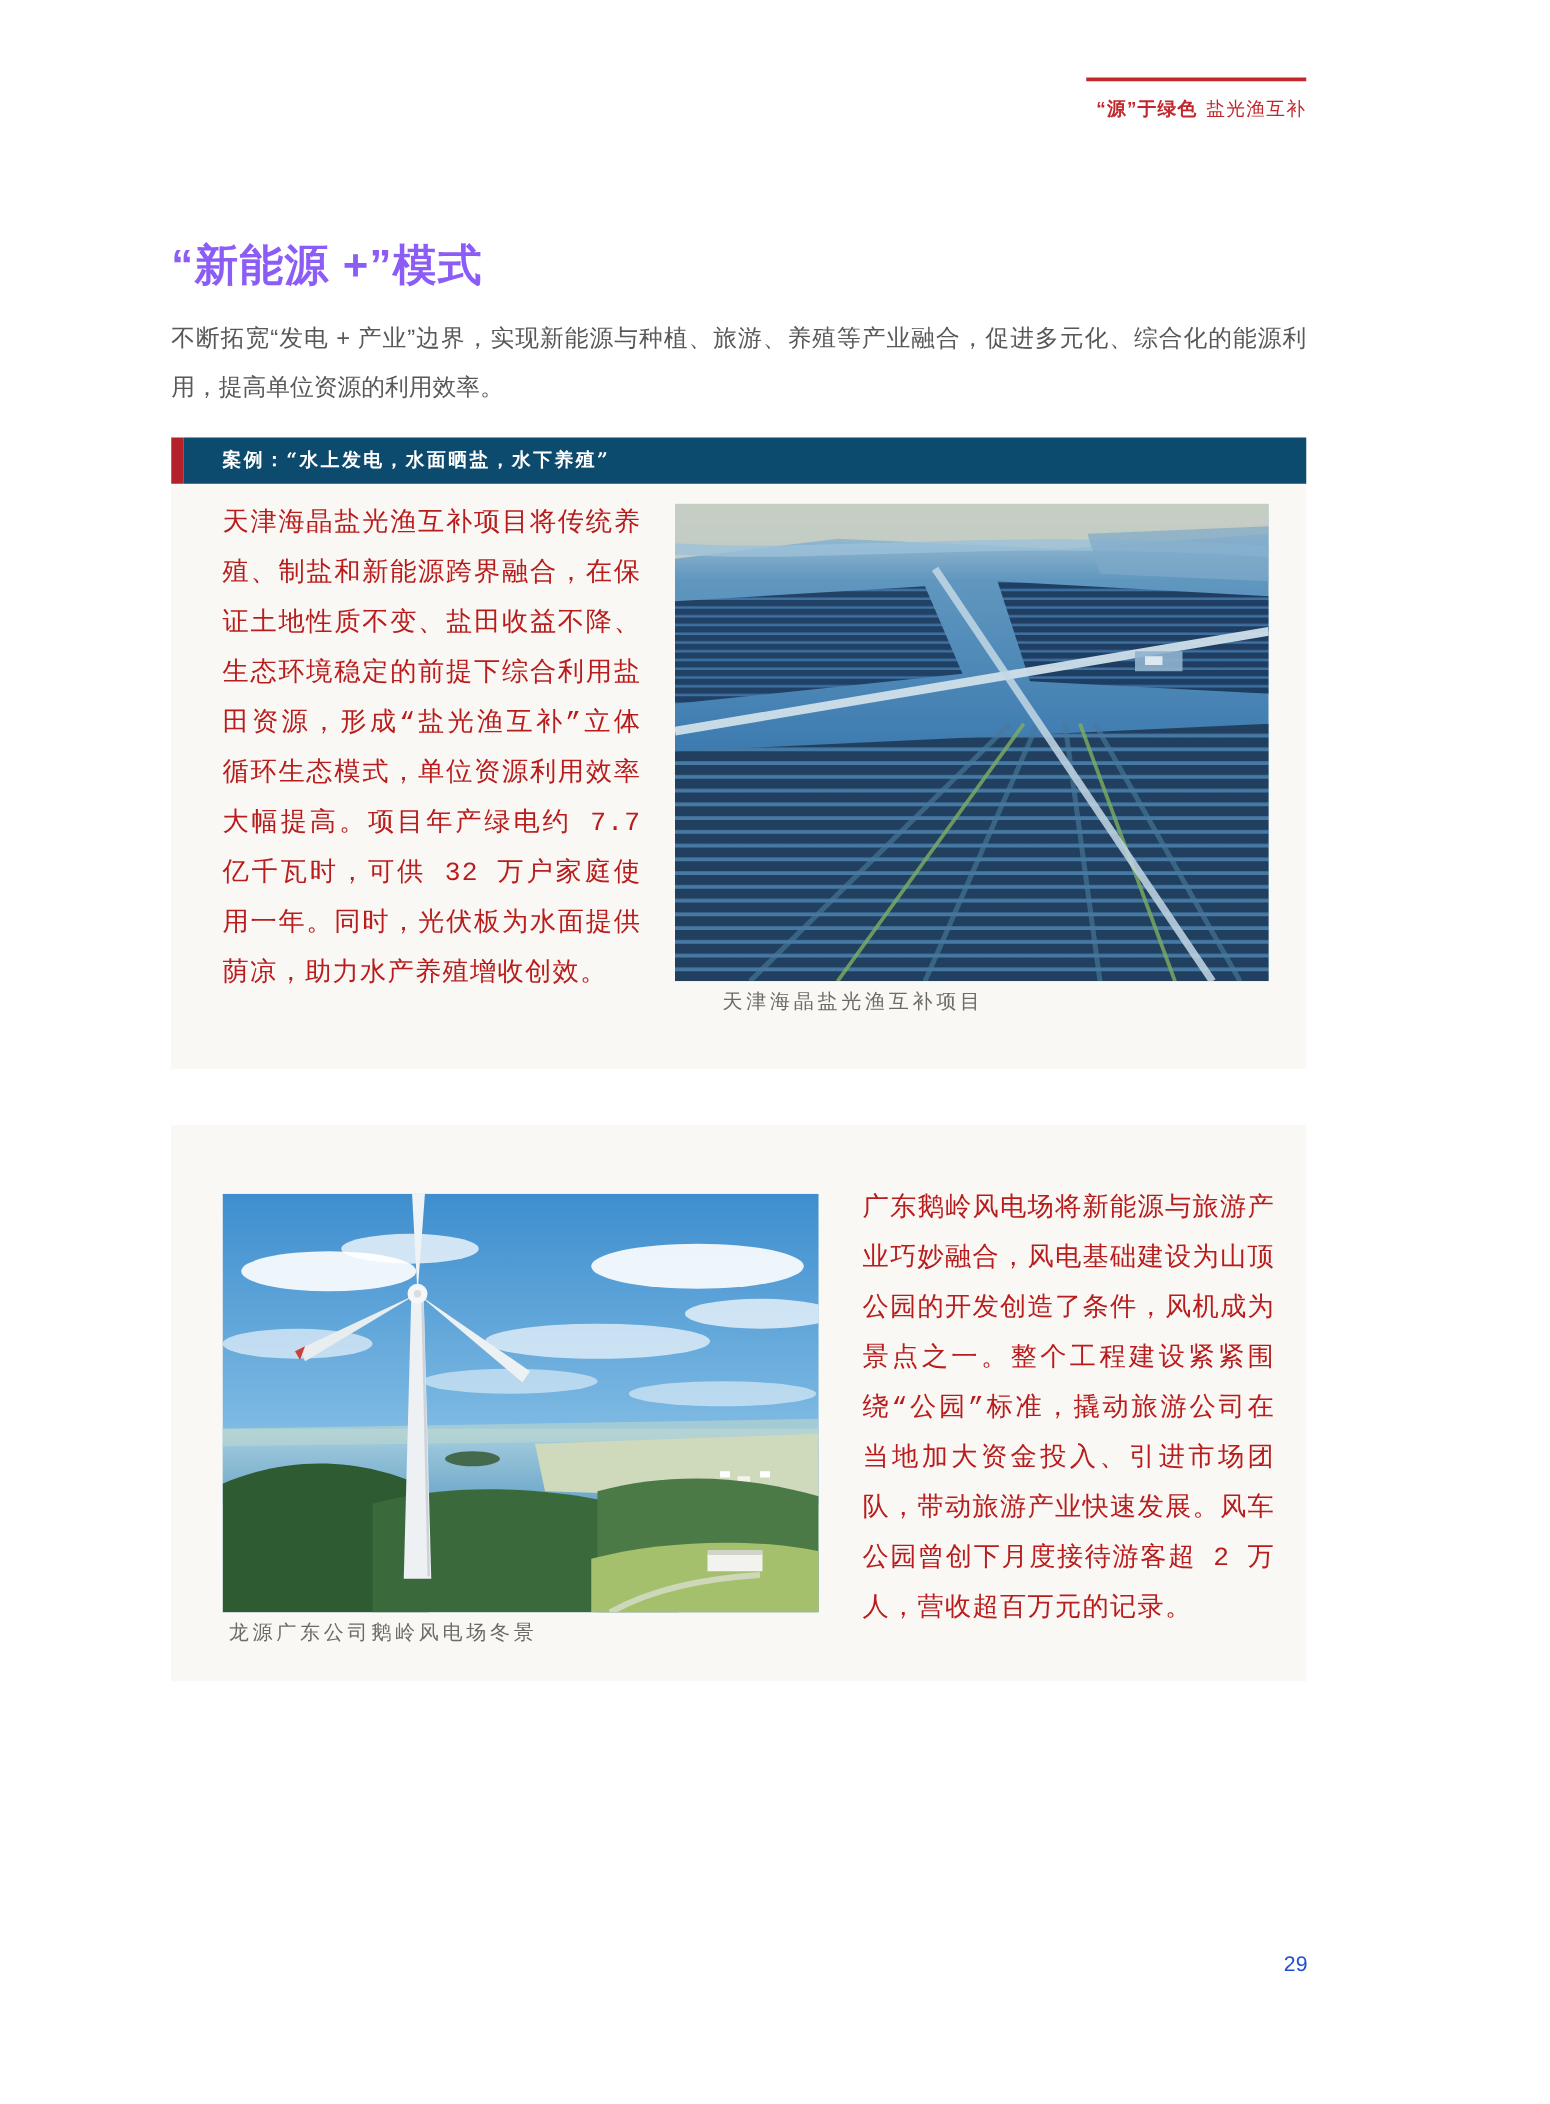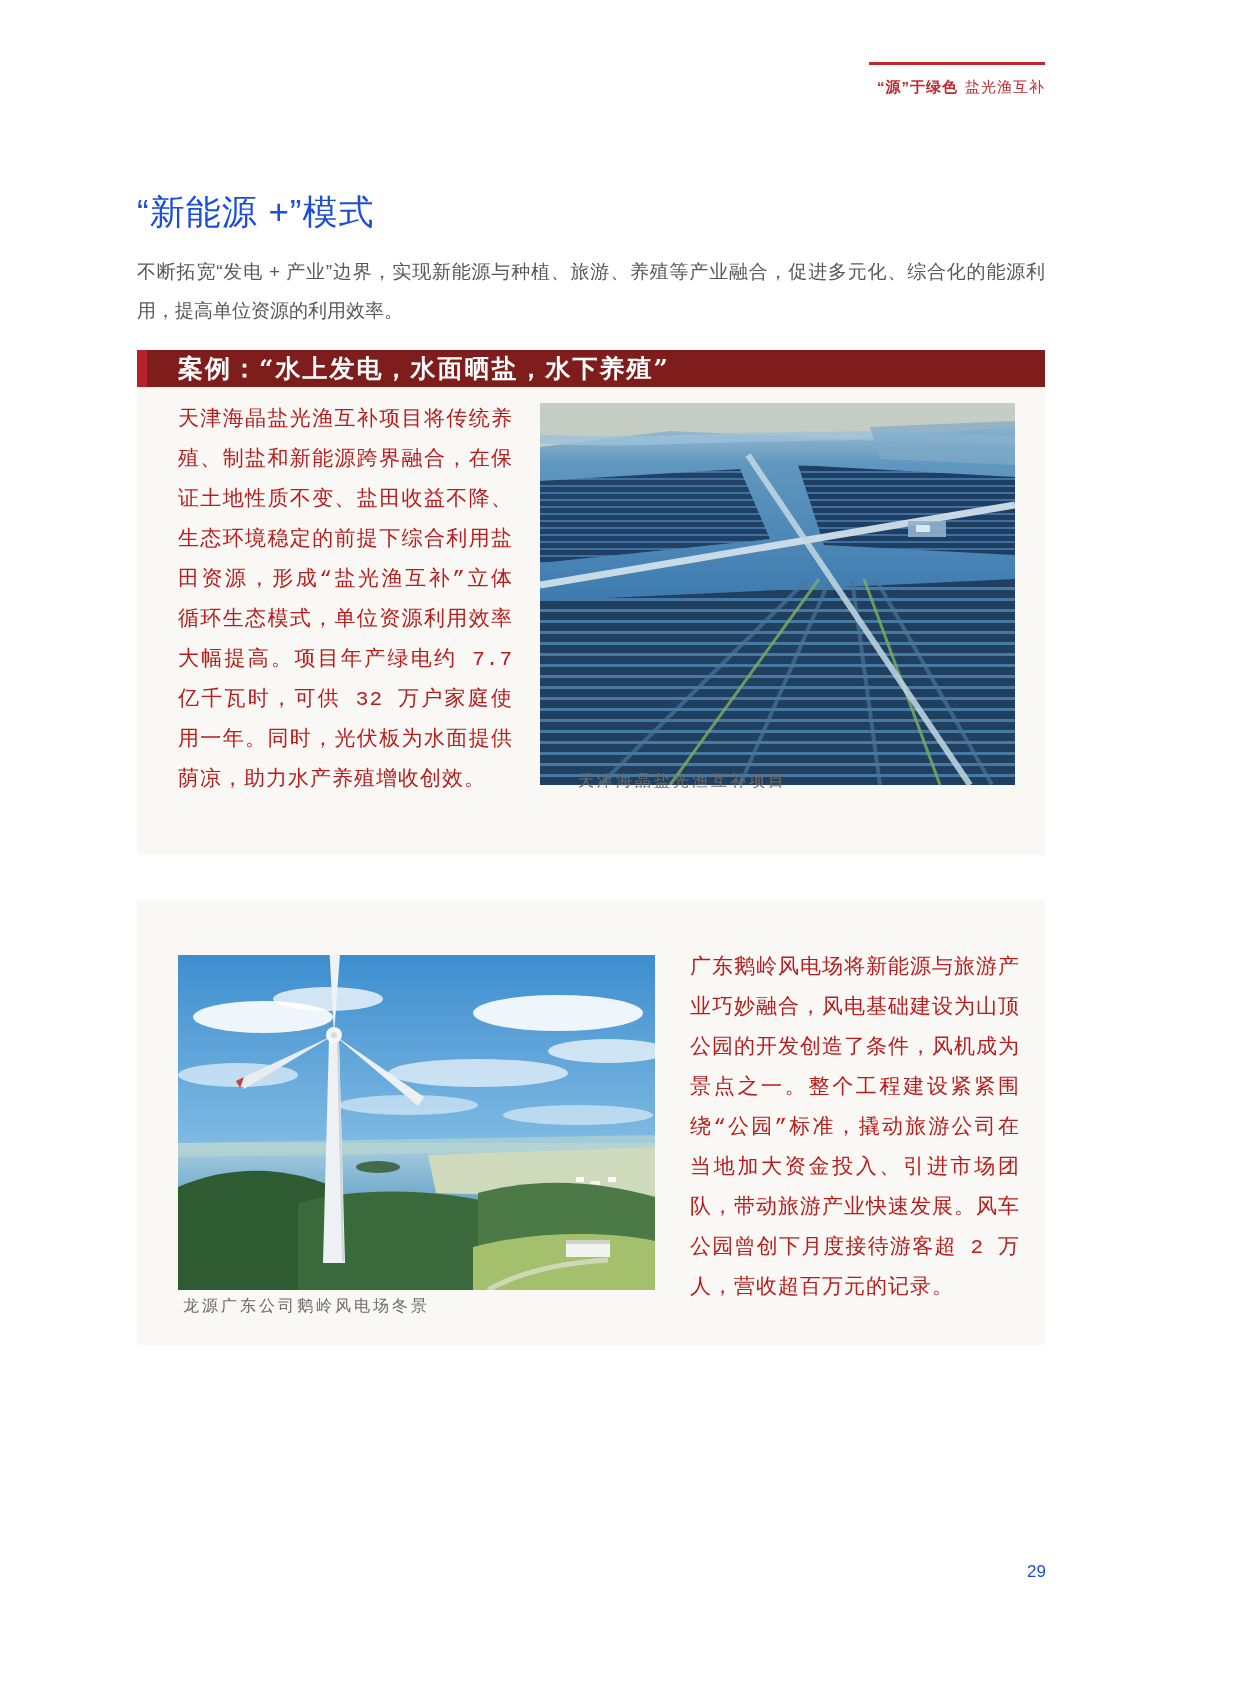--- a/index.html
+++ b/index.html
@@ -16,58 +16,58 @@
 
   
   .tagline { position: absolute; top: 62px; right: 195px; width: 320px; text-align: right; }
   .tagline-line { margin-left: auto; width: 176px; height: 3px; background: #c1272d; }
   .tagline-text { margin-top: 13px; font-size: 15px; color: #c1272d; letter-spacing: 1px; white-space: nowrap; }
   .tagline-text .bold { font-weight: bold; margin-right: 7px; }
 
   
   .page-title {
     position: absolute; left: 137px; top: 189px;
-    font-size: 35px; font-weight: normal; color: #1d4ed8; letter-spacing: 1px;
+    font-size: 35px; font-weight: bold; color: #8b5cf6; letter-spacing: 1px;
   }
   .intro {
     position: absolute; left: 137px; top: 252px; width: 908px;
     font-size: 19px; line-height: 39px; color: #595757; text-align: justify;
   }
 
   
   .case { position: absolute; left: 137px; width: 908px; background: #faf8f4; }
   .case-1 { top: 350px; height: 505px; }
   .case-2 { top: 900px; height: 445px; }
   .case-header { display: flex; height: 37px; }
   .case-accent { width: 10px; background: #b5212b; }
   .case-bar {
-    flex: 1; background: #7f1d1d; color: #ffffff;
+    flex: 1; background: #0c4a6e; color: #ffffff;
     font-family: "DejaVu Serif", serif; font-weight: bold;
-    font-size: 25px; line-height: 37px; padding-left: 31px; letter-spacing: 2px;
+    font-size: 15px; line-height: 37px; padding-left: 31px; letter-spacing: 2px;
   }
   .case-body {
     position: absolute;
     font-family: Liberation Mono, monospace;
     font-size: 21px; line-height: 40px; color: #b91c1c;
     text-align: justify; letter-spacing: 1px;
   }
   .case-1 .case-body { left: 41px; top: 50px; width: 335px; }
   .case-2 .case-body { left: 553px; top: 48px; width: 330px; }
 
   .photo { position: absolute; overflow: hidden; background: #cfe0ea; }
   .photo-1 { left: 403px; top: 53px; width: 475px; height: 382px; }
   .photo-2 { left: 41px; top: 55px; width: 477px; height: 335px; }
   .photo svg { display: block; }
 
   .caption {
     position: absolute;
     font-family: "DejaVu Serif", serif;
     font-size: 16px; color: #6e6a66; letter-spacing: 3px;
   }
-  .caption-1 { left: 441px; top: 421px; }
+  .caption-1 { left: 441px; top: 441px; }
   .caption-2 { left: 46px; top: 396px; }
 
   .page-number { position: absolute; top: 1562px; right: 194px; font-size: 17px; color: #1d4ed8; }
 </style>
 </head>
 <body>
 
 <div class="page">
 
   <div class="tagline">

